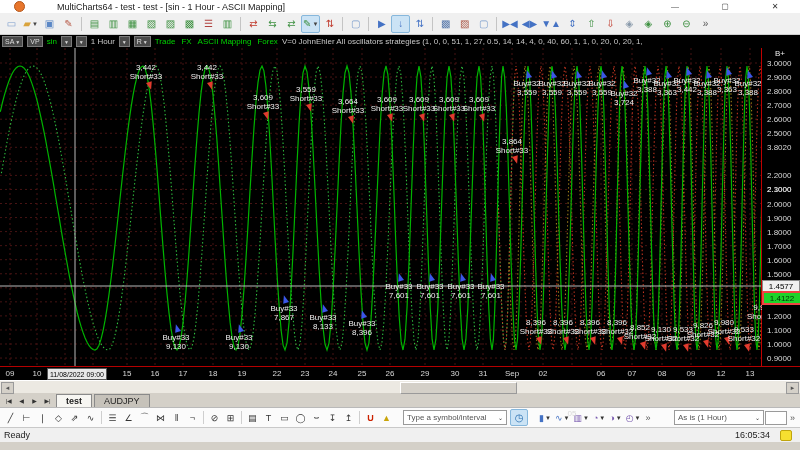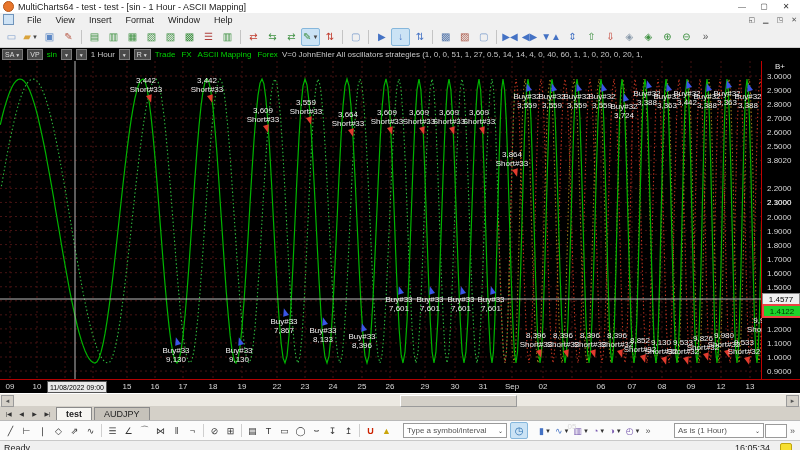--- a/index.html
+++ b/index.html
@@ -1,19 +1,19 @@
 <!DOCTYPE html>
 <html><head>
 <meta charset="utf-8">
 <style>
   html,body{margin:0;padding:0;background:#888;}
   .window{position:relative;width:800px;height:450px;background:#d4d0c8;font-family:"Liberation Sans",sans-serif;overflow:hidden;}
 
   
-  .titlebar{height:13px;background:#ffffff;display:flex;align-items:center;padding:0 3px;font-size:9px;color:#222;}
+  .titlebar{height:13px;background:#ffffff;display:flex;align-items:center;padding:0 14px;font-size:9px;color:#222;gap:28px;}
   .app-ico{width:9px;height:9px;border-radius:50%;background:#e8762c;border:1px solid #b4561a;margin-right:4px;flex:none;}
   .titlebar .spacer{flex:1;}
   .winbtn{width:22px;height:11px;display:flex;align-items:center;justify-content:center;font-size:8px;color:#444;}
   .winbtn:last-child{color:#333;}
 
   
   .menubar{height:13px;background:#f0f0f0;display:flex;align-items:center;font-size:9px;color:#222;padding-left:3px;position:relative;}
   .mdi-ico{width:9px;height:9px;background:#cfe3f5;border:1px solid #6f94bb;margin-right:6px;flex:none;}
   .menu-item{padding:0 7px;}
   .mdi-controls{position:absolute;right:3px;display:flex;gap:8px;font-size:7px;color:#555;}
@@ -86,37 +86,20 @@
 
   <div class="titlebar">
     <span class="app-ico"></span>
     <span>MultiCharts64 - test - test - [sin - 1 Hour - ASCII Mapping]</span>
     <span class="spacer"></span>
     <span class="winbtn">—</span>
     <span class="winbtn">▢</span>
     <span class="winbtn">✕</span>
   </div>
 
-  <div class="menubar">
-    <span class="mdi-ico"></span>
-    <span style="display:flex;">
-        <span class="menu-item">File</span>
-        <span class="menu-item">View</span>
-        <span class="menu-item">Insert</span>
-        <span class="menu-item">Format</span>
-        <span class="menu-item">Window</span>
-        <span class="menu-item">Help</span>
-      </span>
-    <span class="mdi-controls">
-        <span>◱</span>
-        <span>▁</span>
-        <span>◳</span>
-        <span>✕</span>
-      </span>
-  </div>
 
   <div class="toolbar">
       <span class="t-ico">
         <span style="color: rgb(122, 156, 204);">▭</span>
       </span>
       <span class="t-ico">
         <span style="color: rgb(217, 163, 60);">▰</span>
         <span class="t-dd">▼</span>
       </span>
       <span class="t-ico">

